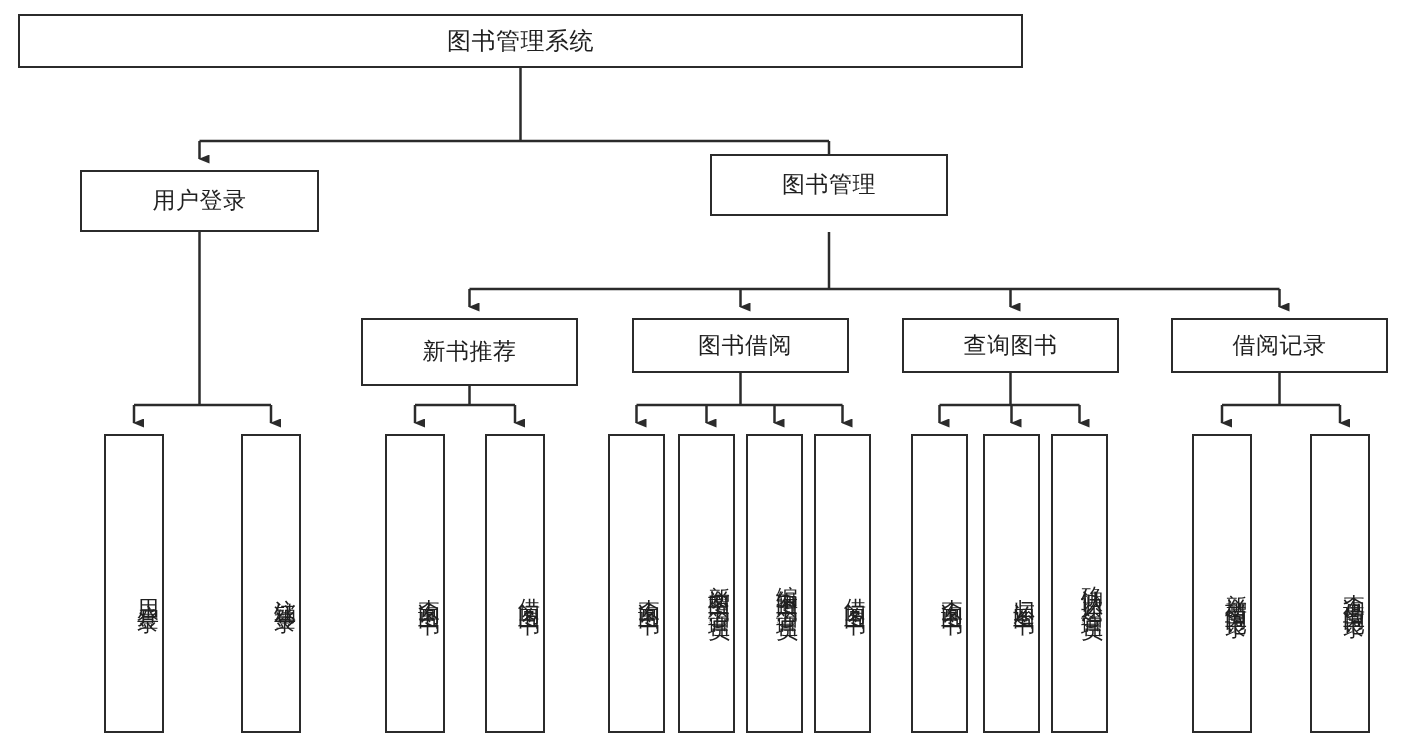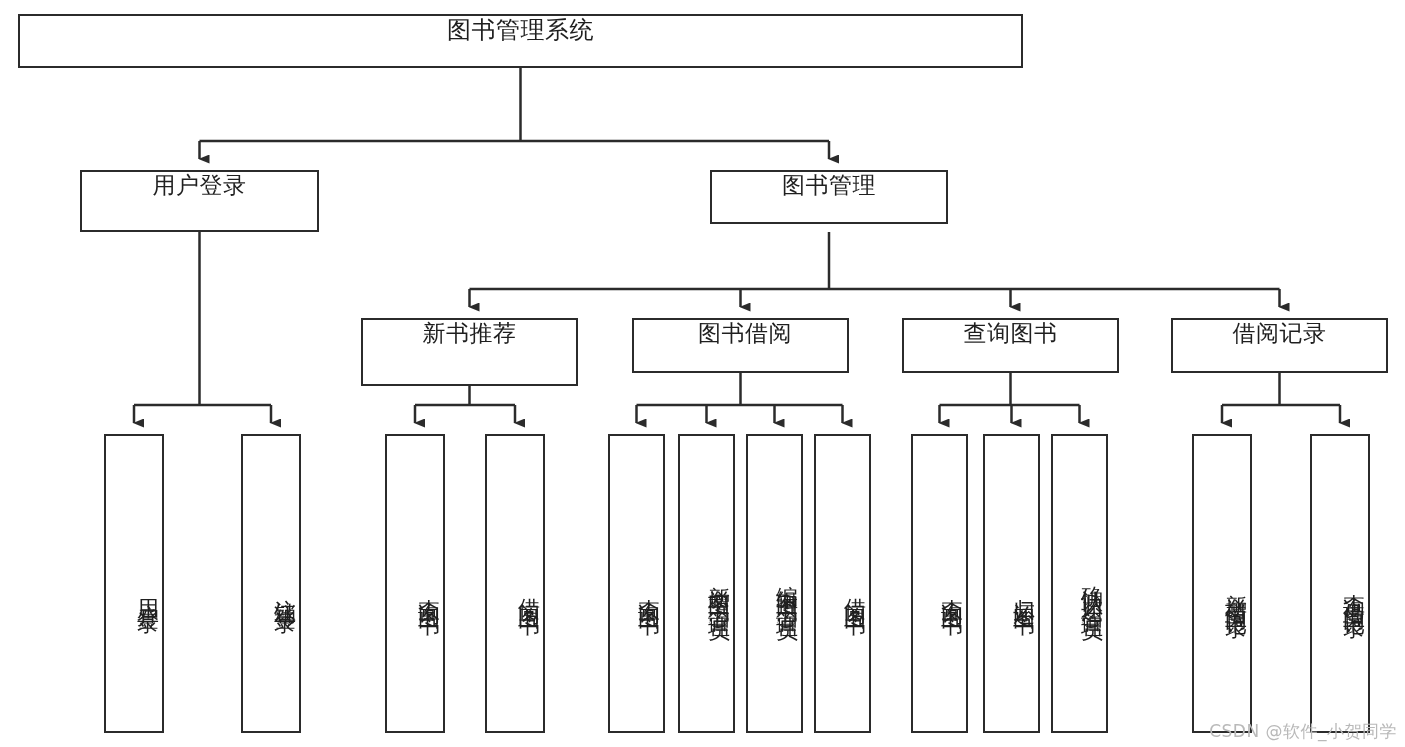--- a/index.html
+++ b/index.html
@@ -25,21 +25,21 @@
     width: 1405px;
     height: 747px;
     pointer-events: none;
   }
   .node {
     position: absolute;
     box-sizing: border-box;
     border: 2.5px solid #2b2b2b;
     background: #ffffff;
     display: flex;
-    align-items: flex-start;
+    align-items: center;
     justify-content: center;
     color: #1f1f1f;
     letter-spacing: 0.5px;
   }
   .node.horizontal {
     font-size: 23px;
     line-height: 1.2;
     text-align: center;
   }
   .node.root {
@@ -117,21 +117,21 @@
       </g>
   </svg>
 
   <div id="node-layer">
       <div class="node horizontal root" style="left: 18px; top: 14px; width: 1005px; height: 54px;">
         <span class="node-label">图书管理系统</span>
       </div>
       <div class="node horizontal" style="left: 80px; top: 170px; width: 239px; height: 62px;">
         <span class="node-label">用户登录</span>
       </div>
-      <div class="node horizontal" style="left: 710px; top: 170px; width: 238px; height: 54px;">
+      <div class="node horizontal" style="left: 710px; top: 154px; width: 238px; height: 62px;">
         <span class="node-label">图书管理</span>
       </div>
       <div class="node horizontal" style="left: 361px; top: 318px; width: 217px; height: 68px;">
         <span class="node-label">新书推荐</span>
       </div>
       <div class="node horizontal" style="left: 632px; top: 318px; width: 217px; height: 55px; padding-left: 9px;">
         <span class="node-label">图书借阅</span>
       </div>
       <div class="node horizontal" style="left: 902px; top: 318px; width: 217px; height: 55px;">
         <span class="node-label">查询图书</span>
@@ -173,14 +173,13 @@
         <span class="node-label">确认归还（管理员）</span>
       </div>
       <div class="node vertical" style="left: 1192px; top: 434px; width: 60px; height: 299px;">
         <span class="node-label">新增借阅记录</span>
       </div>
       <div class="node vertical" style="left: 1310px; top: 434px; width: 60px; height: 299px;">
         <span class="node-label">查询借阅记录</span>
       </div>
     </div>
 
-  <div class="watermark">CSDN @软件_小贺同学</div>
 </div>
 
 </body></html>

